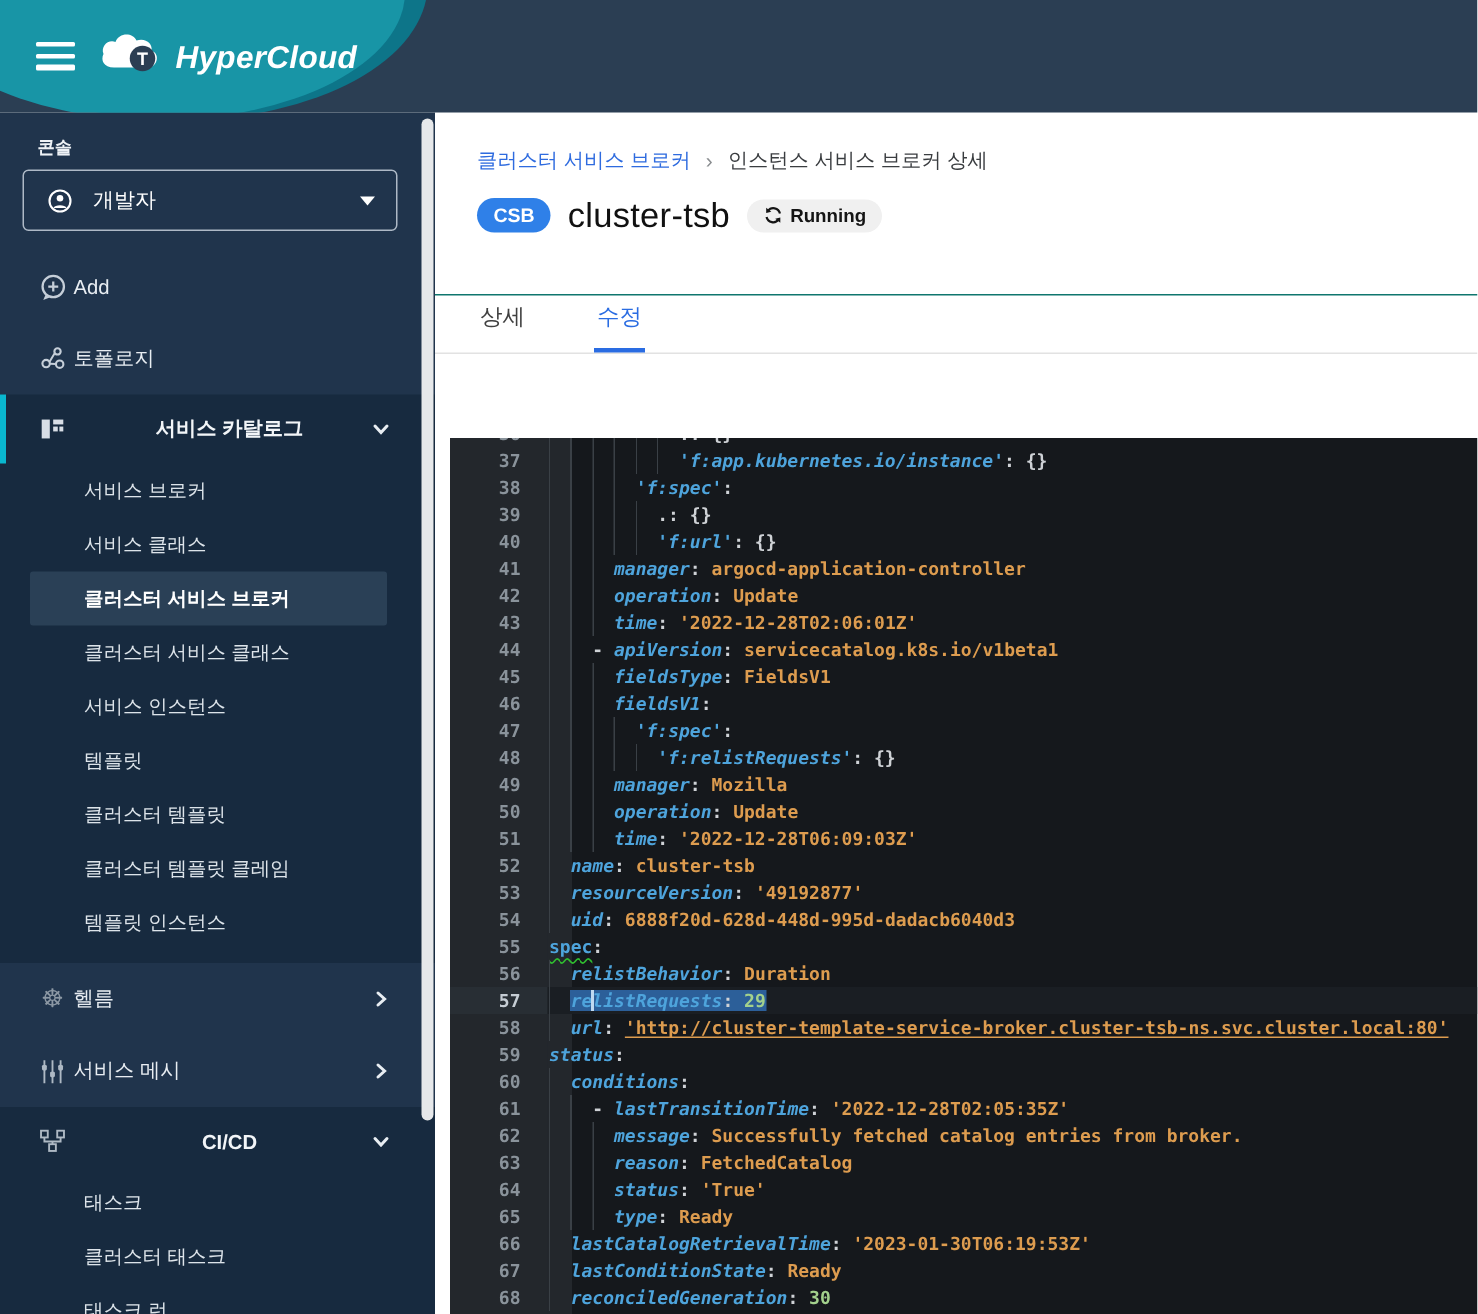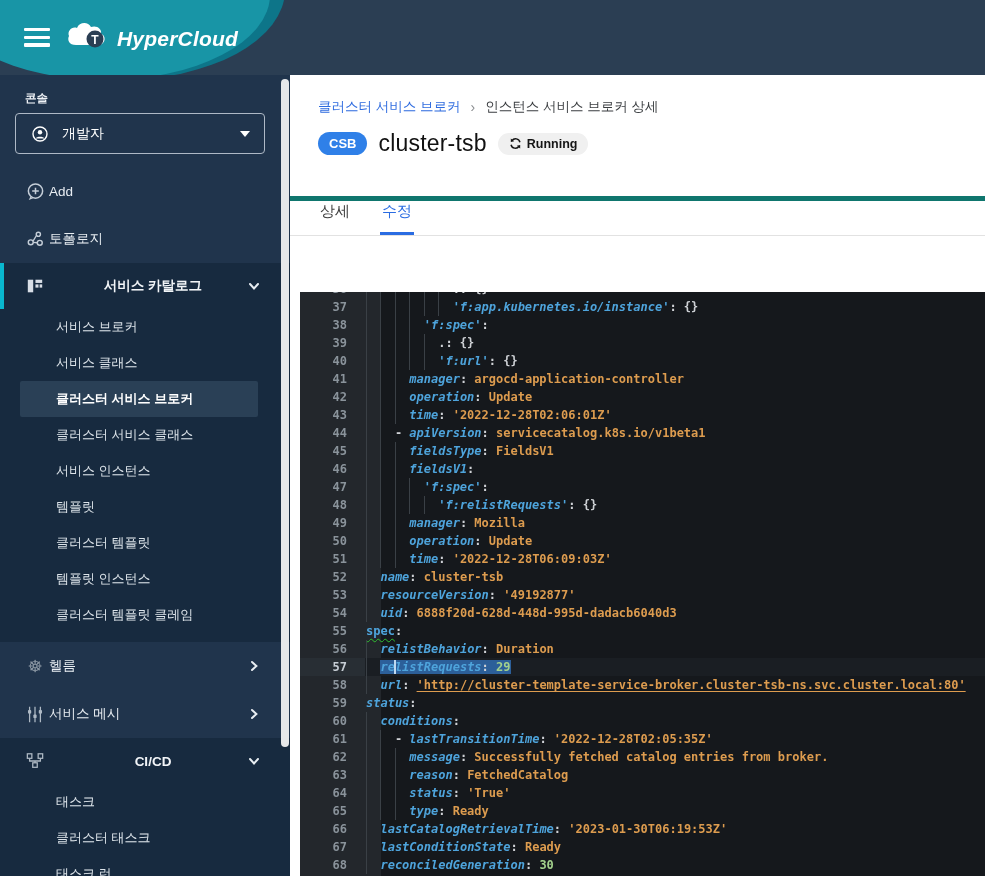--- a/index.html
+++ b/index.html
@@ -65,22 +65,22 @@
   .bc-current { color:#3a3d40; }
   .title-row { position:absolute; left:28px; top:55px; display:flex; align-items:center;
                gap:11px; }
   .res-badge { background:#2f80e8; color:#fff; font-weight:700; font-size:13px;
                padding:4px 11px; border-radius:13px; }
   .page-title { font-size:23px; color:#111; font-weight:500; letter-spacing:.2px; }
   .status-badge { background:#f0f0f0; border-radius:12px; padding:4px 11px;
                   display:flex; align-items:center; gap:5px; }
   .status-badge .slabel { font-size:12.5px; font-weight:700; color:#151515; }
   .tabbar { position:absolute; left:0; top:121px; width:695px; height:40px;
-            border-top:5px solid #0f766e; border-bottom:1px solid #e2e2e2;
-            display:flex; align-items:flex-end; padding-left:28px; gap:28px; }
+            border-top:1px solid #0f766e; border-bottom:1px solid #e2e2e2;
+            display:flex; align-items:flex-end; padding-left:28px; gap:44px; }
   .tab { font-size:15px; color:#404040; padding:0 2px 11px 2px; cursor:pointer;
          border-bottom:3px solid transparent; }
   .tab.active { color:#2a6ce2; border-bottom-color:#2a6ce2; }
 
   
   .editor { position:absolute; left:10px; top:217px; width:685px; height:584px;
             overflow:hidden; cursor:text;
             background:linear-gradient(90deg,#23272c 0 81px,#15181c 81px); }
   .lines { transform:translateY(-12px);
            font-family:"DejaVu Sans Mono","Liberation Mono",monospace;
@@ -184,22 +184,22 @@
               </svg>
             </span>
           </div>
           <div class="sub-item">서비스 브로커</div>
           <div class="sub-item">서비스 클래스</div>
           <div class="sub-item selected">클러스터 서비스 브로커</div>
           <div class="sub-item">클러스터 서비스 클래스</div>
           <div class="sub-item">서비스 인스턴스</div>
           <div class="sub-item">템플릿</div>
           <div class="sub-item">클러스터 템플릿</div>
+          <div class="sub-item">클러스터 템플릿 클레임</div>
           <div class="sub-item">템플릿 인스턴스</div>
-          <div class="sub-item">클러스터 템플릿 클레임</div>
         </div>
         <div class="nav-item">
           <span class="icon-slot">
             <span class="helm-glyph">☸</span>
           </span>
           <span class="nlabel">헬름</span>
           <span class="chev">
             <svg width="12" height="12" viewBox="0 0 12 12">
               <path d="M4 2 L8.4 6 L4 10" fill="none" stroke="#e8edf2" stroke-width="2" stroke-linecap="round"></path>
             </svg>

